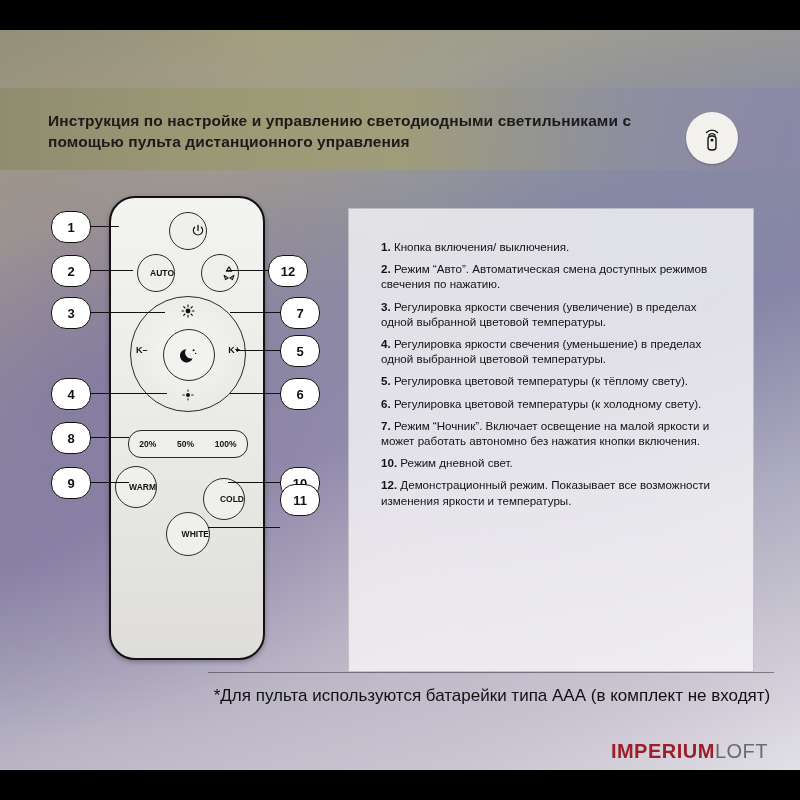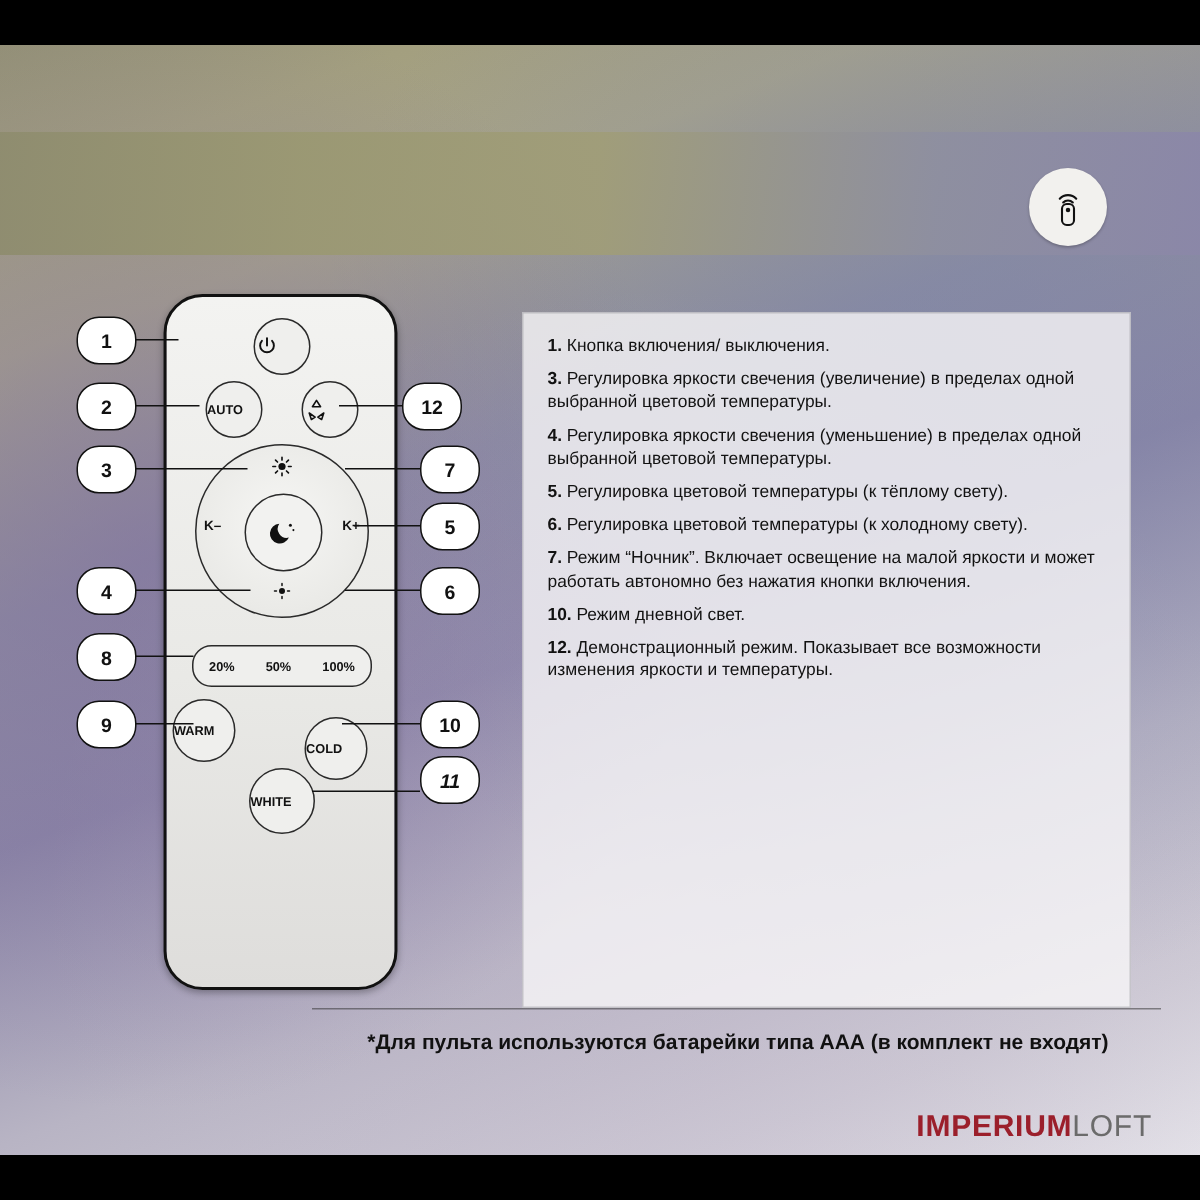--- a/index.html
+++ b/index.html
@@ -47,21 +47,21 @@
   }
   
   .remote{
     position:absolute;left:109px;top:196px;width:152px;height:460px;
     border-radius:26px;background:linear-gradient(180deg,#f3f3f1 0%, #e9e9e6 55%, #dedddb 100%);
     border:2px solid #111;
     box-shadow:0 2px 5px rgba(0,0,0,.3);
   }
   .btn-circle{
     position:absolute;border-radius:50%;background:#efefed;border:1.3px solid #2a2a2a;
-    display:flex;align-items:center;justify-content:flex-start;
+    display:flex;align-items:center;justify-content:flex-end;
     font-size:8.5px;font-weight:bold;color:#111;
   }
   .pad{
     position:absolute;left:19px;top:98px;width:114px;height:114px;border-radius:50%;
     border:1.3px solid #2a2a2a;background:radial-gradient(circle at 50% 45%, #f6f6f4 0%, #eaeae7 70%, #e2e2df 100%);
   }
   .pad-inner{
     position:absolute;left:32px;top:32px;width:50px;height:50px;border-radius:50%;
     border:1.3px solid #2a2a2a;background:#f2f2f0;
     display:flex;align-items:center;justify-content:center;
@@ -85,47 +85,48 @@
     border:1.4px solid #111;display:flex;align-items:center;justify-content:center;
     font-size:13px;font-weight:bold;color:#111;
   }
   .lead{position:absolute;height:1.4px;background:#111;}
   
   .panel{
     position:absolute;left:348px;top:208px;width:404px;height:462px;
     background:rgba(247,246,248,.80);
     border:1px solid rgba(120,120,130,.35);
   }
-  .panel ol{list-style:none;margin:0;padding:14px 14px 0 16px;}
+  .panel ol{list-style:none;margin:16px;padding:14px 14px 0 16px;}
   .panel li{
     color:#121212;font-size:11.6px;line-height:15.2px;margin-bottom:7px;
   }
   .panel li b{font-weight:bold;}
   .footnote{
     position:absolute;left:212px;top:686px;width:560px;
-    color:#111;font-size:14px;font-weight:bold;text-align:center;
+    color:#111;font-size:17px;font-weight:normal;text-align:center;
   }
   .footrule{
     position:absolute;left:208px;top:672px;width:566px;height:1px;background:rgba(40,40,40,.5);
   }
   .brand{
     position:absolute;right:32px;top:740px;font-size:20px;letter-spacing:.5px;
   }
   .brand .i{color:#9b1f2b;font-weight:bold;}
   .brand .l{color:#6b6b6b;font-weight:normal;}
 </style>
 </head>
 <body>
 
 <div class="page">
   <div class="bg"></div>
   <div class="topbar"></div>
   <div class="botbar"></div>
 
   <div class="header"></div>
+  <div class="header-title">Инструкция по настройке и управлению светодиодными светильниками с помощью пульта дистанционного управления</div>
   <div class="header-badge">
     <svg width="30" height="30" viewBox="0 0 30 30">
       <rect x="11" y="13" width="8" height="14" rx="3.2" fill="none" stroke="#111" stroke-width="1.4"></rect>
       <circle cx="15" cy="17" r="1.5" fill="#111"></circle>
       <path d="M9.5 9.5a7.5 7.5 0 0 1 11 0" fill="none" stroke="#111" stroke-width="1.4" stroke-linecap="round"></path>
       <path d="M11.8 12a4.4 4.4 0 0 1 6.4 0" fill="none" stroke="#111" stroke-width="1.4" stroke-linecap="round"></path>
     </svg>
   </div>
 
   <div class="remote">
@@ -222,25 +223,26 @@
   <div class="lead" style="left:236px;top:350px;width:44px;"></div>
   <div class="callout" style="left:280px;top:335px;">5</div>
 
   <div class="lead" style="left:230px;top:393px;width:50px;"></div>
   <div class="callout" style="left:280px;top:378px;">6</div>
 
   <div class="lead" style="left:228px;top:482px;width:52px;"></div>
   <div class="callout" style="left:280px;top:467px;">10</div>
 
   <div class="lead" style="left:208px;top:527px;width:72px;"></div>
-  <div class="callout" style="left:280px;top:504px;font-style:italic;">11</div>
+  <div class="callout" style="left:280px;top:484px;">11</div>
 
   <div class="panel">
     <ol>
       <li><b>1.</b><span> Кнопка включения/ выключения.</span></li>
+      <li><b>2.</b><span> Режим “Авто”. Автоматическая смена доступных режимов свечения по нажатию.</span></li>
       <li><b>3.</b><span> Регулировка яркости свечения (увеличение) в пределах одной выбранной цветовой температуры.</span></li>
       <li><b>4.</b><span> Регулировка яркости свечения (уменьшение) в пределах одной выбранной цветовой температуры.</span></li>
       <li><b>5.</b><span> Регулировка цветовой температуры (к тёплому свету).</span></li>
       <li><b>6.</b><span> Регулировка цветовой температуры (к холодному свету).</span></li>
       <li><b>7.</b><span> Режим “Ночник”. Включает освещение на малой яркости и может работать автономно без нажатия кнопки включения.</span></li>
       <li><b>10.</b><span> Режим дневной свет.</span></li>
       <li><b>12.</b><span> Демонстрационный режим. Показывает все возможности изменения яркости и температуры.</span></li>
     </ol>
   </div>
 

